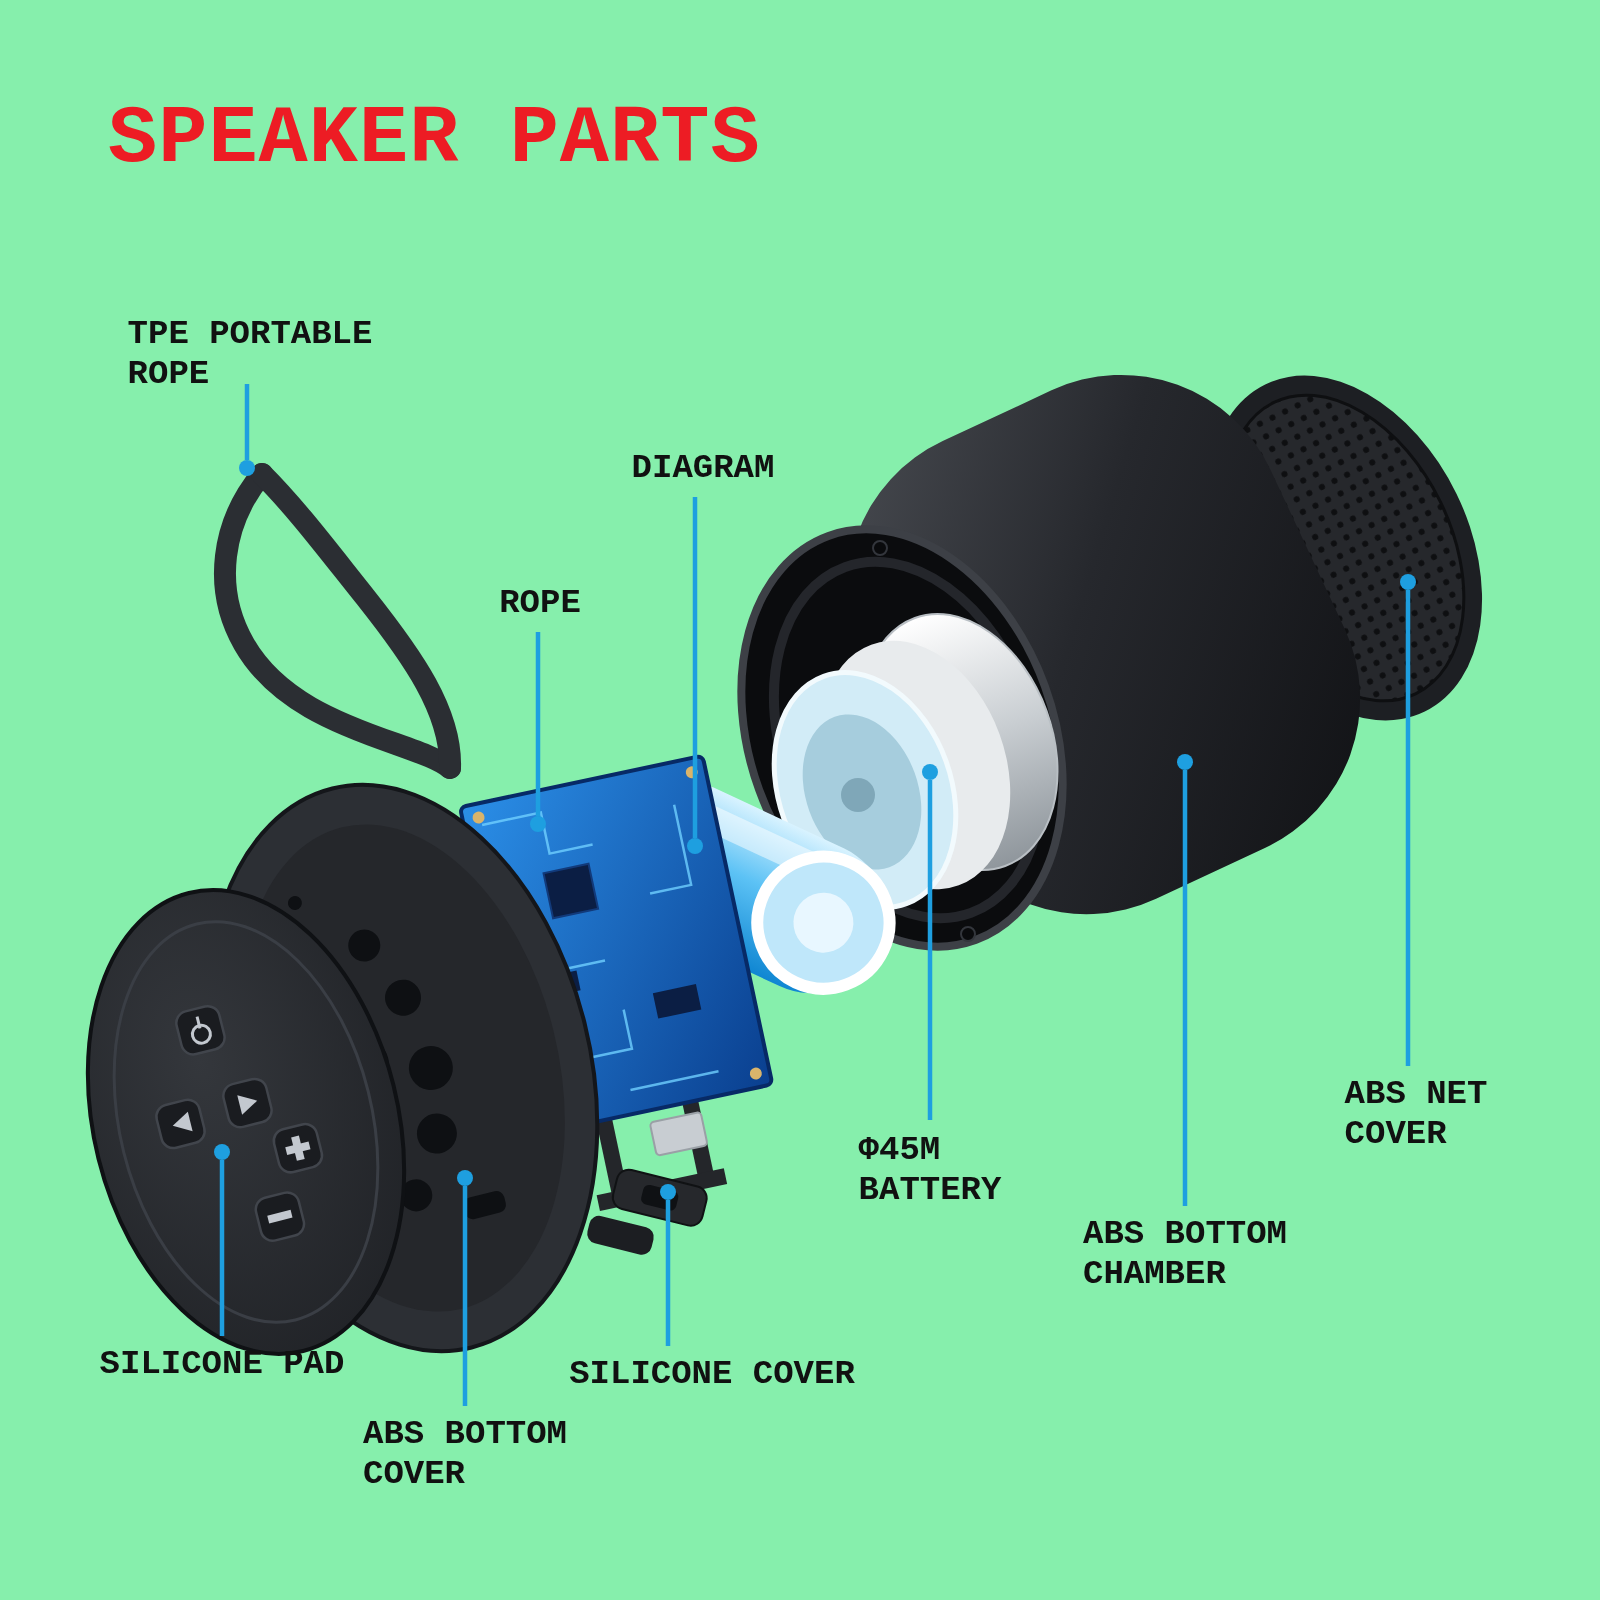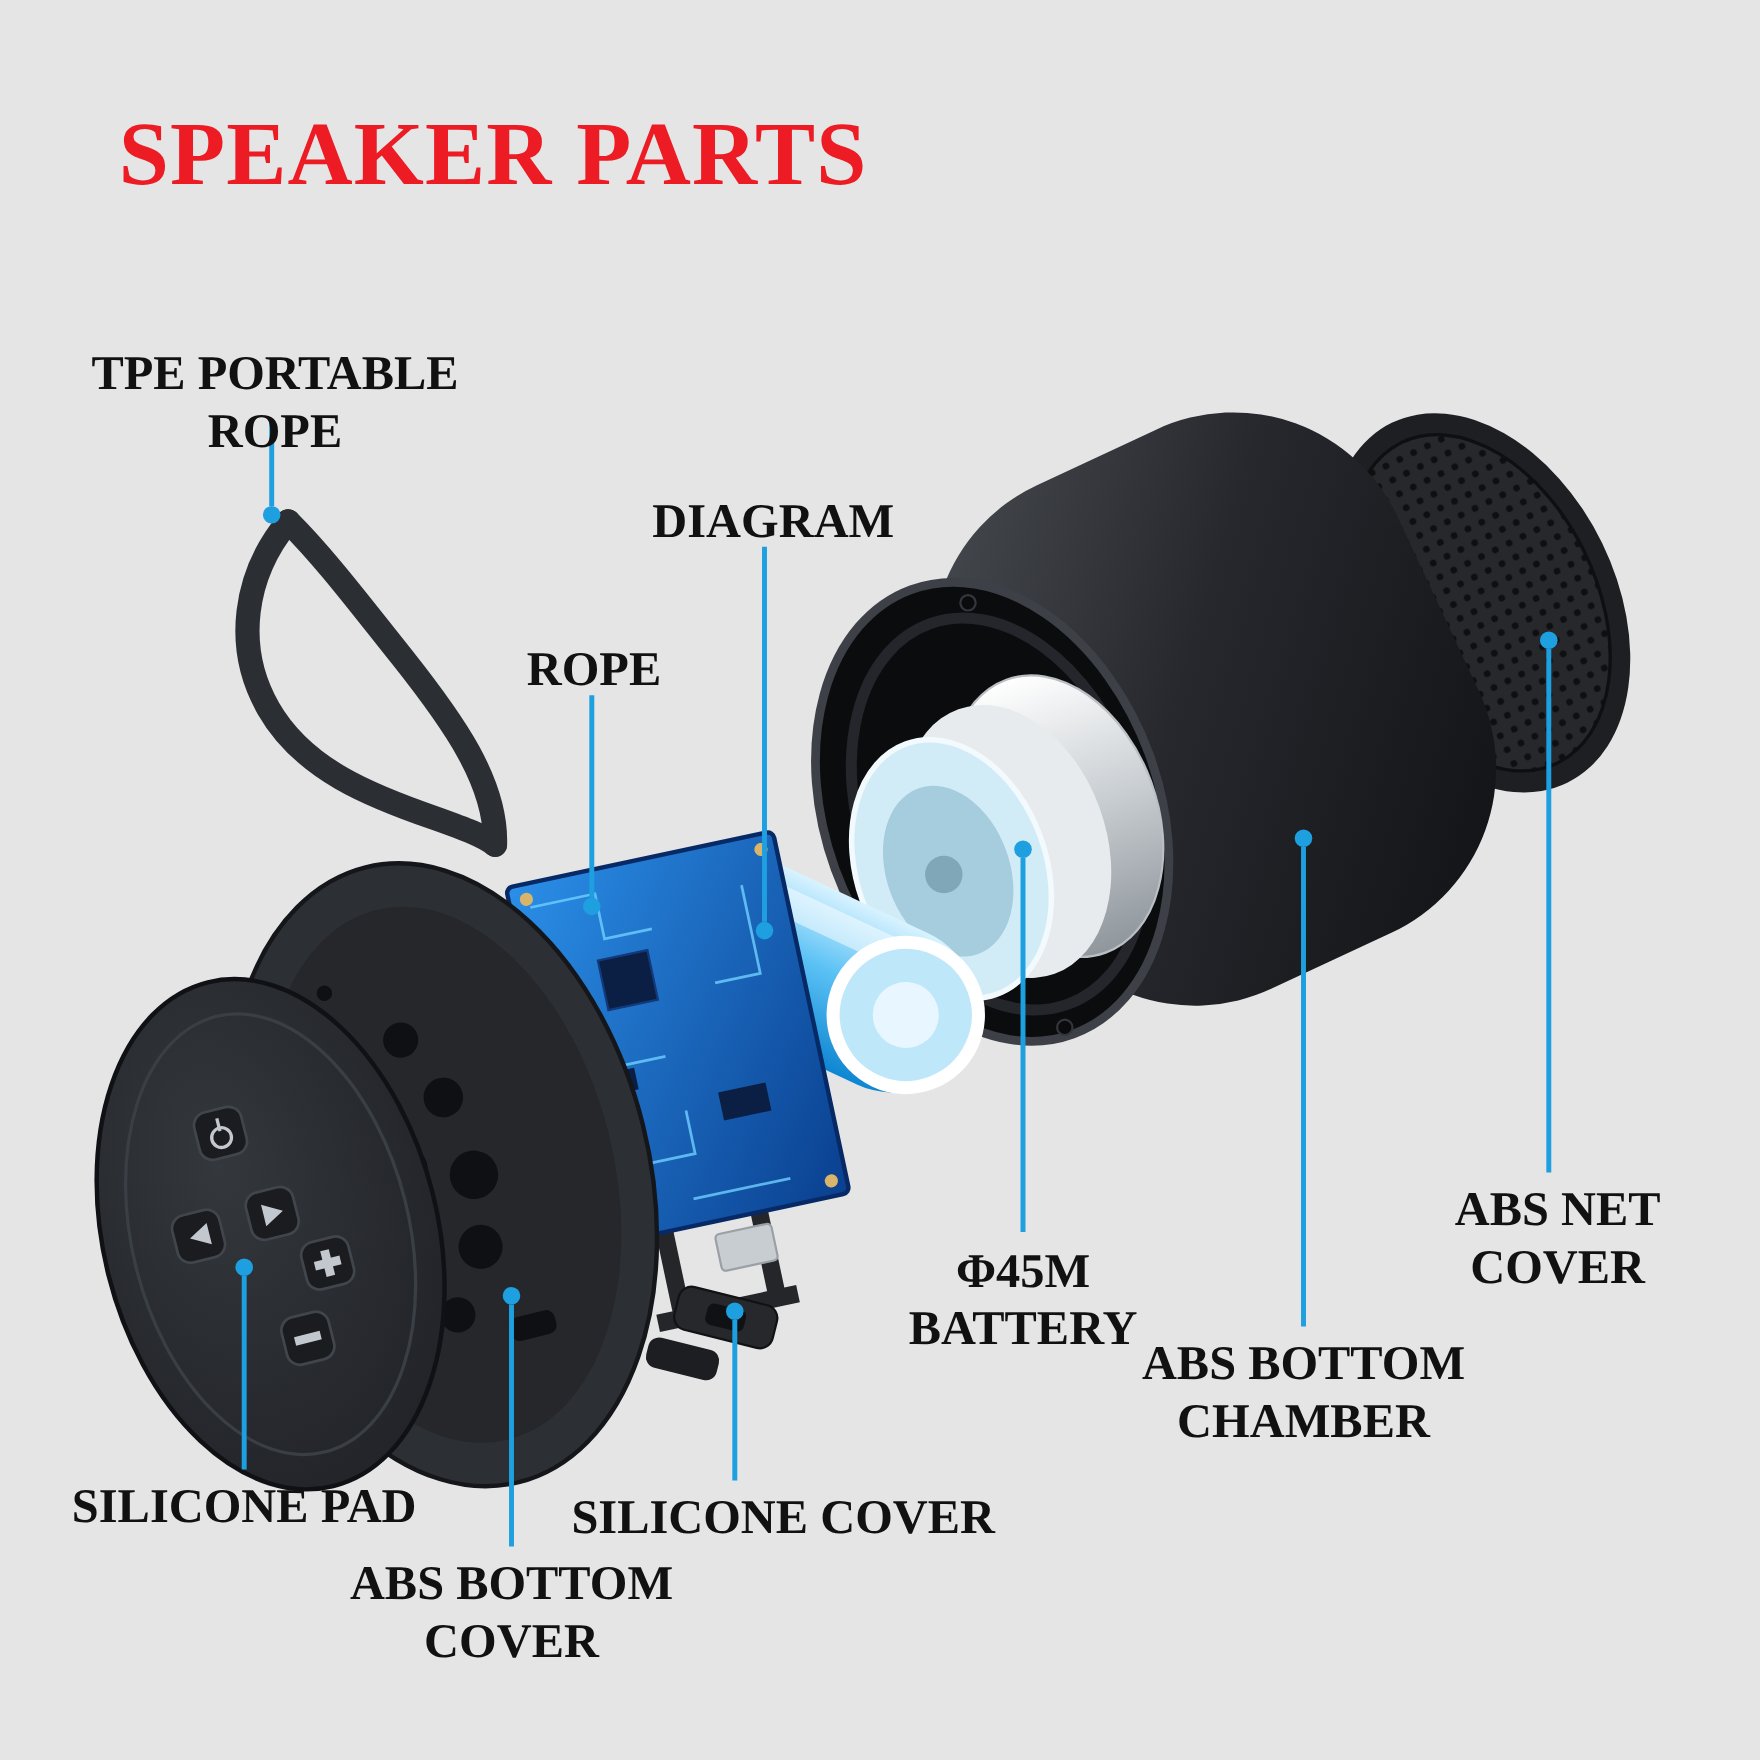--- a/index.html
+++ b/index.html
@@ -1,28 +1,28 @@
 <!DOCTYPE html>
 <html style="--title: #ed1c24; --label: #111111; --leader: #1e9fe0;"><head>
 <meta charset="utf-8">
 <style>
   :root{
     --title:#ed1c24;
     --label:#111111;
     --leader:#1e9fe0;
   }
   html,body{margin:0;padding:0;background:#ffffff;}
-  .stage{position:relative;width:1600px;height:1600px;overflow:hidden;background:#e5e5e5;
-         font-family:Liberation Serif, serif;}
+  .stage{position:relative;width:1600px;height:1600px;overflow:hidden;background:#86efac;
+         font-family:Liberation Mono, monospace;}
   .art{position:absolute;left:0;top:0;}
   .title{position:absolute;left:108px;top:98px;color:var(--title);
          font-weight:800;font-size:82px;line-height:1.03;letter-spacing:1px;}
   .title span{display:block;}
-  .label{position:absolute;transform:translateX(-50%);text-align:center;color:var(--label);
-         font-weight:700;font-size:44px;line-height:1.18;white-space:nowrap;}
+  .label{position:absolute;transform:translateX(-50%);color:var(--label);
+         font-weight:700;font-size:34px;line-height:1.18;white-space:nowrap;}
   .label span{display:block;}
   .leader{stroke:var(--leader);stroke-width:4.5;}
   .leader-dot{fill:var(--leader);}
 </style>
 </head>
 <body>
 
 <div class="stage">
 
   <svg class="art" width="1600" height="1600" viewBox="0 0 1600 1600">

